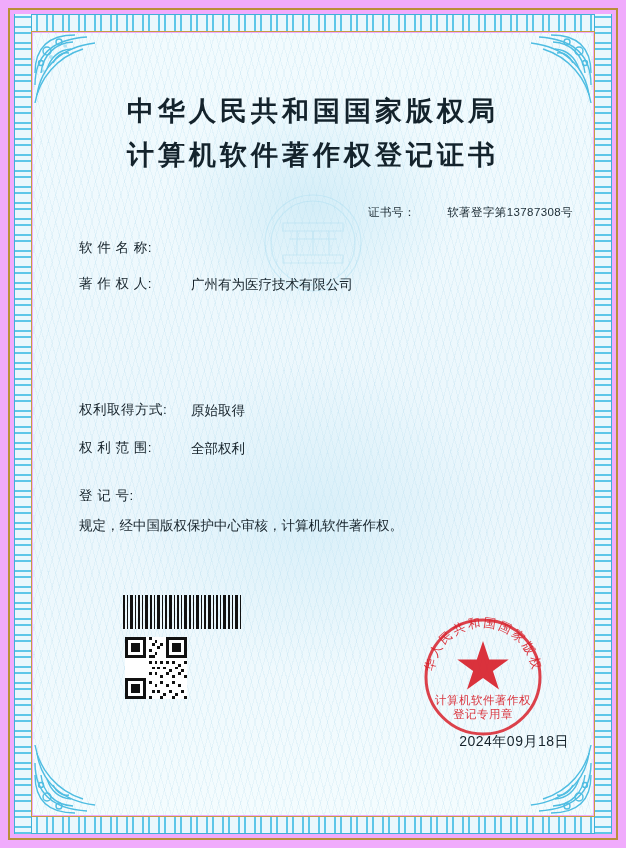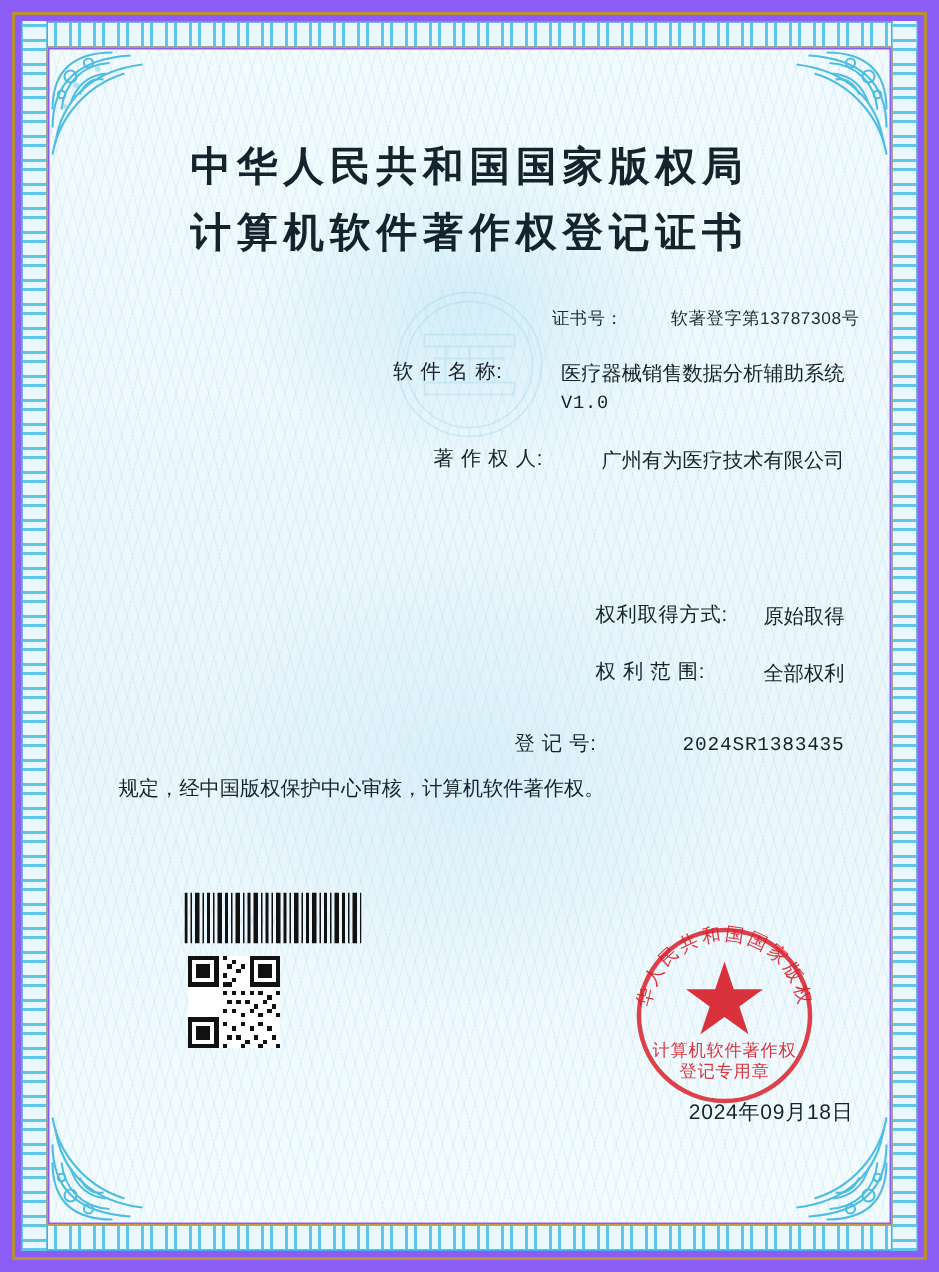--- a/index.html
+++ b/index.html
@@ -11,21 +11,21 @@
     width: 626px;
     height: 848px;
     font-family: "Liberation Serif", serif;
   }
 
   .certificate {
     position: relative;
     width: 626px;
     height: 848px;
     box-sizing: border-box;
-    background: #8b5cf6;
+    background: #f0abfc;
     overflow: hidden;
   }
 
   
   .frame-outer {
     position: absolute;
     left: 8px;
     top: 8px;
     right: 8px;
     bottom: 8px;
@@ -146,21 +146,20 @@
   .fields {
     position: absolute;
     left: 46px;
     right: 30px;
     top: 206px;
   }
   .field-row {
     display: flex;
     align-items: flex-start;
     margin-bottom: 18px;
-    justify-content: flex-end;
   }
   .field-label {
     width: 112px;
     flex: none;
     font-size: 13.5px;
     color: #15222a;
     letter-spacing: 0.5px;
     font-family: "Liberation Sans", sans-serif;
   }
   .field-value {
@@ -333,43 +332,38 @@
     </div>
 
     <div class="cert-no">
       <span class="label">证书号：</span>
       <span class="value">软著登字第13787308号</span>
     </div>
 
     <div class="fields">
       <div class="field-row">
         <div class="field-label">软 件 名 称:</div>
-        <div class="field-value">
-          <span>医疗器械销售数据分析辅助系统</span>
-          <span class="sub">V1.0</span>
-        </div>
       </div>
       <div class="field-row" style="margin-top:14px;">
         <div class="field-label">著 作 权 人:</div>
         <div class="field-value">广州有为医疗技术有限公司</div>
       </div>
     </div>
 
     <div class="fields2">
       <div class="field-row">
         <div class="field-label">权利取得方式:</div>
         <div class="field-value">原始取得</div>
       </div>
       <div class="field-row" style="margin-top:10px;">
         <div class="field-label">权 利 范 围:</div>
         <div class="field-value">全部权利</div>
       </div>
       <div class="field-row" style="margin-top:28px;">
         <div class="field-label">登 记 号:</div>
-        <div class="field-value mono">2024SR1383435</div>
       </div>
     </div>
 
     <div class="statement">
       <p>规定，经中国版权保护中心审核，计算机软件著作权。</p>
     </div>
 
     <svg class="barcode" viewBox="0 0 118 34" preserveAspectRatio="none">
       <g fill="#111">
         <rect x="0" y="0" width="2" height="34"></rect>

